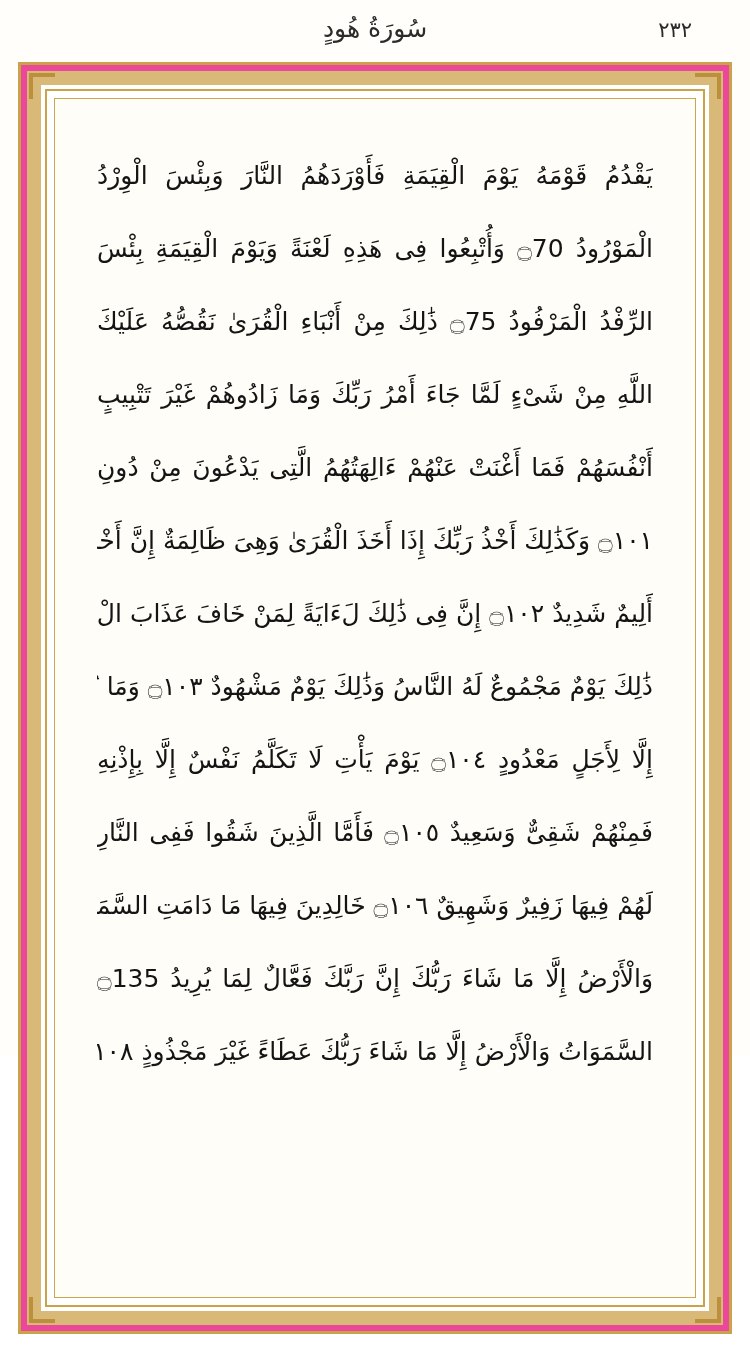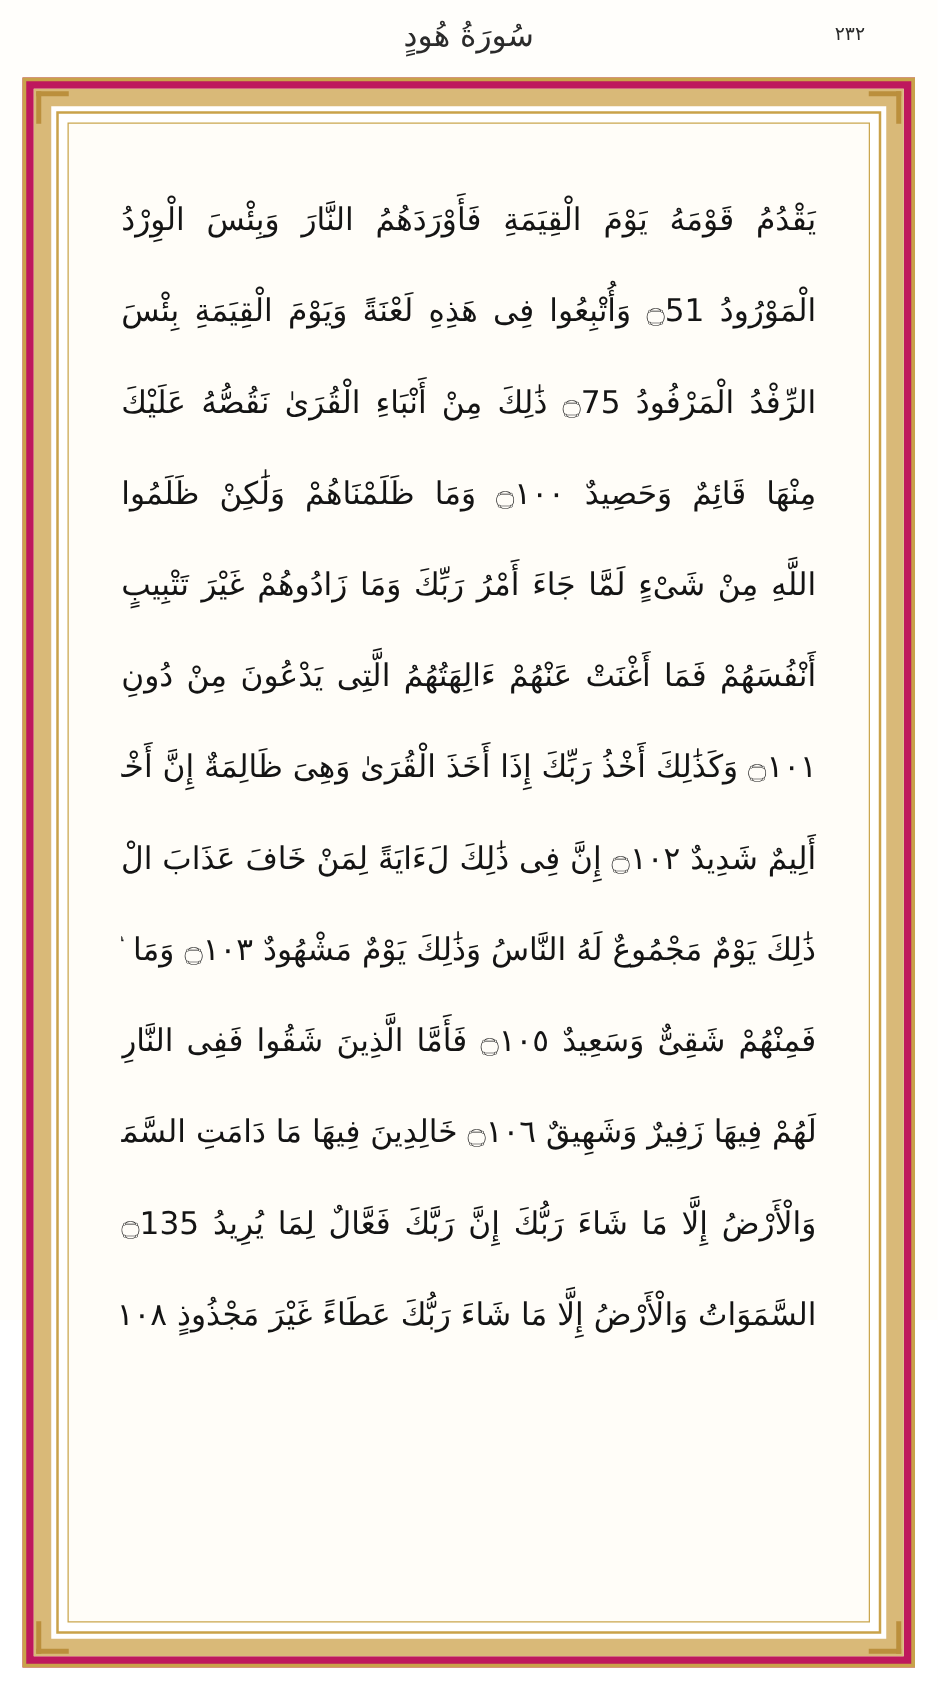--- a/index.html
+++ b/index.html
@@ -38,35 +38,35 @@
     font-family: "DejaVu Sans", sans-serif;
     font-size: 25px;
     color: #2b2b2b;
     direction: rtl;
     letter-spacing: 1px;
   }
   .page-number {
     position: absolute;
     right: 58px;
     top: 8px;
-    font-size: 15px;
+    font-size: 21px;
     color: #2b2b2b;
     direction: rtl;
   }
 
   
   .frame-outer {
     position: absolute;
     left: 18px;
     top: 62px;
     width: 714px;
     height: 1272px;
     box-sizing: border-box;
     border: 3px solid #c9a24a;
-    background: #be185d;
+    background: #ec4899;
   }
   .frame-band {
     position: absolute;
     left: 6px;
     top: 6px;
     right: 6px;
     bottom: 6px;
     box-sizing: border-box;
     border: 14px solid #d9b978;
     background: #ffffff;
@@ -147,28 +147,28 @@
     <div class="frame-band"></div>
     <div class="frame-inner-gold"></div>
     <div class="corner tl"></div>
     <div class="corner tr"></div>
     <div class="corner bl"></div>
     <div class="corner br"></div>
 
     <div class="frame-inner-thin">
       <div class="quran-text">
         <span class="ayah-line">يَقْدُمُ قَوْمَهُ يَوْمَ الْقِيَمَةِ فَأَوْرَدَهُمُ النَّارَ وَبِئْسَ الْوِرْدُ</span>
-        <span class="ayah-line">الْمَوْرُودُ ۝51 وَأُتْبِعُوا فِى هَذِهِ لَعْنَةً وَيَوْمَ الْقِيَمَةِ بِئْسَ</span>
+        <span class="ayah-line">الْمَوْرُودُ ۝70 وَأُتْبِعُوا فِى هَذِهِ لَعْنَةً وَيَوْمَ الْقِيَمَةِ بِئْسَ</span>
         <span class="ayah-line">الرِّفْدُ الْمَرْفُودُ ۝75 ذَٰلِكَ مِنْ أَنْبَاءِ الْقُرَىٰ نَقُصُّهُ عَلَيْكَ</span>
-        <span class="ayah-line">مِنْهَا قَائِمٌ وَحَصِيدٌ ۝١٠٠ وَمَا ظَلَمْنَاهُمْ وَلَٰكِنْ ظَلَمُوا</span>
         <span class="ayah-line">اللَّهِ مِنْ شَىْءٍ لَمَّا جَاءَ أَمْرُ رَبِّكَ وَمَا زَادُوهُمْ غَيْرَ تَتْبِيبٍ</span>
         <span class="ayah-line">أَنْفُسَهُمْ فَمَا أَغْنَتْ عَنْهُمْ ءَالِهَتُهُمُ الَّتِى يَدْعُونَ مِنْ دُونِ</span>
         <span class="ayah-line">۝١٠١ وَكَذَٰلِكَ أَخْذُ رَبِّكَ إِذَا أَخَذَ الْقُرَىٰ وَهِىَ ظَالِمَةٌ إِنَّ أَخْذَهُ</span>
         <span class="ayah-line">أَلِيمٌ شَدِيدٌ ۝١٠٢ إِنَّ فِى ذَٰلِكَ لَءَايَةً لِمَنْ خَافَ عَذَابَ الْءَاخِرَةِ</span>
         <span class="ayah-line">ذَٰلِكَ يَوْمٌ مَجْمُوعٌ لَهُ النَّاسُ وَذَٰلِكَ يَوْمٌ مَشْهُودٌ ۝١٠٣ وَمَا نُؤَخِّرُهُ</span>
+        <span class="ayah-line">إِلَّا لِأَجَلٍ مَعْدُودٍ ۝١٠٤ يَوْمَ يَأْتِ لَا تَكَلَّمُ نَفْسٌ إِلَّا بِإِذْنِهِ</span>
         <span class="ayah-line">فَمِنْهُمْ شَقِىٌّ وَسَعِيدٌ ۝١٠٥ فَأَمَّا الَّذِينَ شَقُوا فَفِى النَّارِ</span>
         <span class="ayah-line">لَهُمْ فِيهَا زَفِيرٌ وَشَهِيقٌ ۝١٠٦ خَالِدِينَ فِيهَا مَا دَامَتِ السَّمَوَاتُ</span>
         <span class="ayah-line">وَالْأَرْضُ إِلَّا مَا شَاءَ رَبُّكَ إِنَّ رَبَّكَ فَعَّالٌ لِمَا يُرِيدُ ۝135</span>
         <span class="ayah-line line-10">السَّمَوَاتُ وَالْأَرْضُ إِلَّا مَا شَاءَ رَبُّكَ عَطَاءً غَيْرَ مَجْذُوذٍ ۝١٠٨</span>
       </div>
     </div>
   </div>
 
 </div>
 

